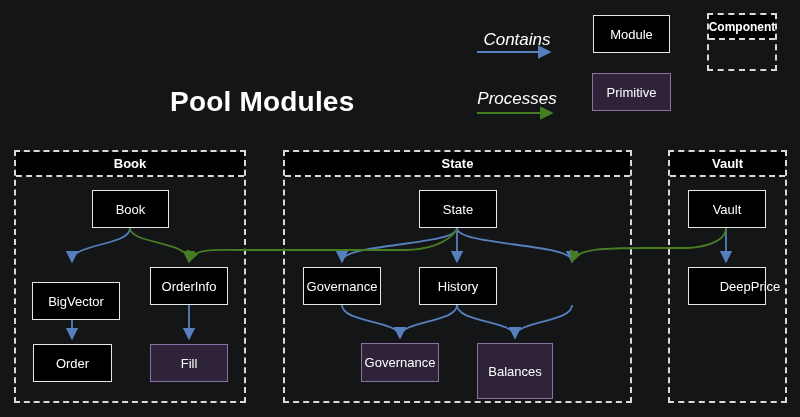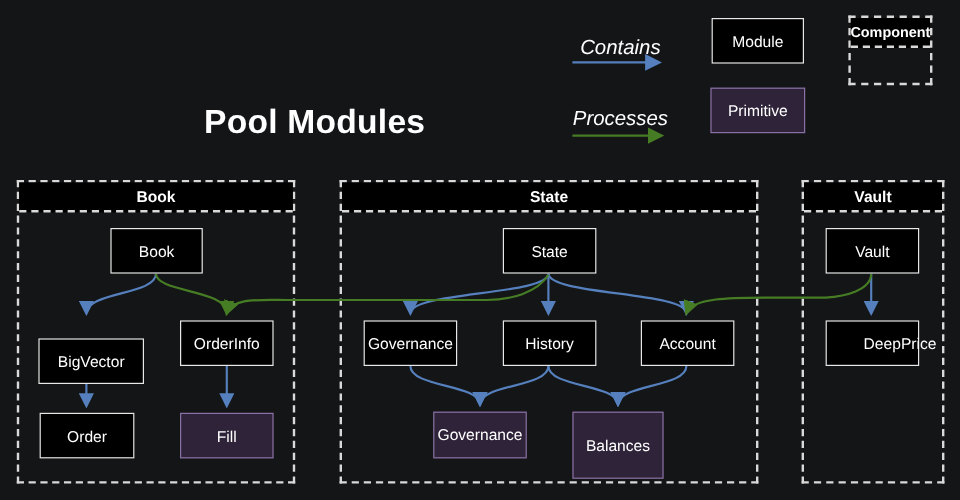--- a/index.html
+++ b/index.html
@@ -113,20 +113,19 @@
 
   <div class="node" style="left:92px; top:190px; width:77px;">Book</div>
   <div class="node" style="left:32px; top:282px; width:88px;">BigVector</div>
   <div class="node" style="left:150px; top:267px; width:78px;">OrderInfo</div>
   <div class="node" style="left:33px; top:344px; width:79px;">Order</div>
   <div class="node primitive" style="left:150px; top:344px; width:78px;">Fill</div>
 
   <div class="node" style="left:419px; top:190px; width:78px;">State</div>
   <div class="node" style="left:303px; top:267px; width:78px;">Governance</div>
   <div class="node" style="left:419px; top:267px; width:78px;">History</div>
-  <div class="node" style="left:534px; top:267px; width:78px;">Account</div>
   <div class="node primitive" style="left:361px; top:343px; width:78px; height:39px;">Governance</div>
   <div class="node primitive" style="left:477px; top:343px; width:76px; height:56px;">Balances</div>
 
   <div class="node" style="left:688px; top:190px; width:78px;">Vault</div>
   <div class="node" style="left:688px; top:267px; width:78px;padding-left:46px;">DeepPrice</div>
 
 </div>
 
 </body></html>

